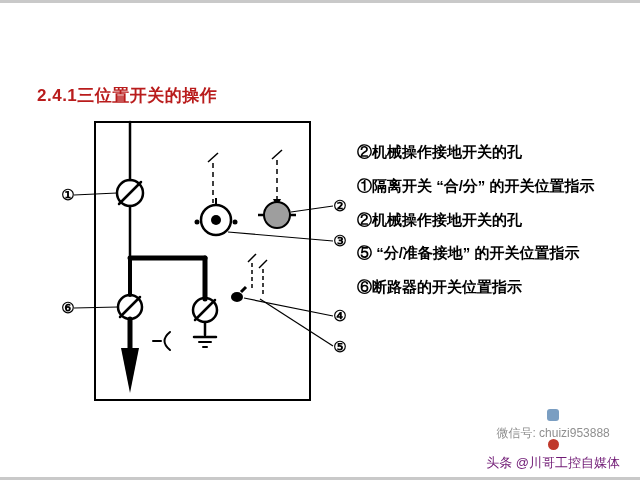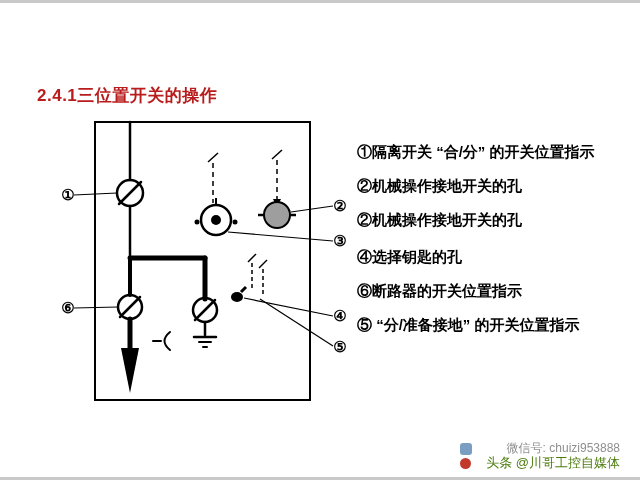--- a/index.html
+++ b/index.html
@@ -34,23 +34,23 @@
 
   #legend{position:absolute;left:357px;top:141px;width:240px;}
   .legend-item{
     font-size:15px;font-weight:bold;color:#000;
     line-height:1.45;margin-bottom:12px;
     padding-left:1.05em;text-indent:-1.05em;
   }
   .legend-item.gap{margin-top:16px;}
 
   #watermark{position:absolute;right:20px;bottom:8px;z-index:6;}
-  .wm-line{display:flex;align-items:center;gap:15px;justify-content:space-between;}
+  .wm-line{display:flex;align-items:center;gap:4px;justify-content:space-between;flex-direction:column;}
   #wm-wechat{font-size:12px;color:#8f8f8f;}
-  #wm-toutiao{font-size:13px;color:#4d7c0f;margin-top:-3px;}
+  #wm-toutiao{font-size:13px;color:#701a75;margin-top:-3px;}
   .wm-icon{display:inline-block;flex:0 0 auto;}
   #wechat-icon{width:12px;height:12px;border-radius:3px;background:#7a9ec2;}
   #toutiao-icon{width:11px;height:11px;border-radius:50%;background:#c0392b;}
 </style>
 </head>
 <body>
 
 <div class="edge" id="edge-top"></div>
 <div class="edge" id="edge-bottom"></div>
 
@@ -139,26 +139,25 @@
 </svg>
 
 <div class="callout" id="callout-1">①</div>
 <div class="callout" id="callout-2">②</div>
 <div class="callout" id="callout-3">③</div>
 <div class="callout" id="callout-4">④</div>
 <div class="callout" id="callout-5">⑤</div>
 <div class="callout" id="callout-6">⑥</div>
 
 <div id="legend">
+  <div class="legend-item">②机械操作接地开关的孔</div>
   <div class="legend-item">①隔离开关 “合/分” 的开关位置指示</div>
   <div class="legend-item">②机械操作接地开关的孔</div>
-  <div class="legend-item">②机械操作接地开关的孔</div>
-  <div class="legend-item gap">④选择钥匙的孔</div>
+  <div class="legend-item">⑤ “分/准备接地” 的开关位置指示</div>
   <div class="legend-item">⑥断路器的开关位置指示</div>
-  <div class="legend-item">⑤ “分/准备接地” 的开关位置指示</div>
 </div>
 
 <div id="watermark">
   <div class="wm-line" id="wm-wechat">
     <span class="wm-icon" id="wechat-icon"></span>
     <span>微信号: chuizi953888</span>
   </div>
   <div class="wm-line" id="wm-toutiao">
     <span class="wm-icon" id="toutiao-icon"></span>
     <span>头条 @川哥工控自媒体</span>

